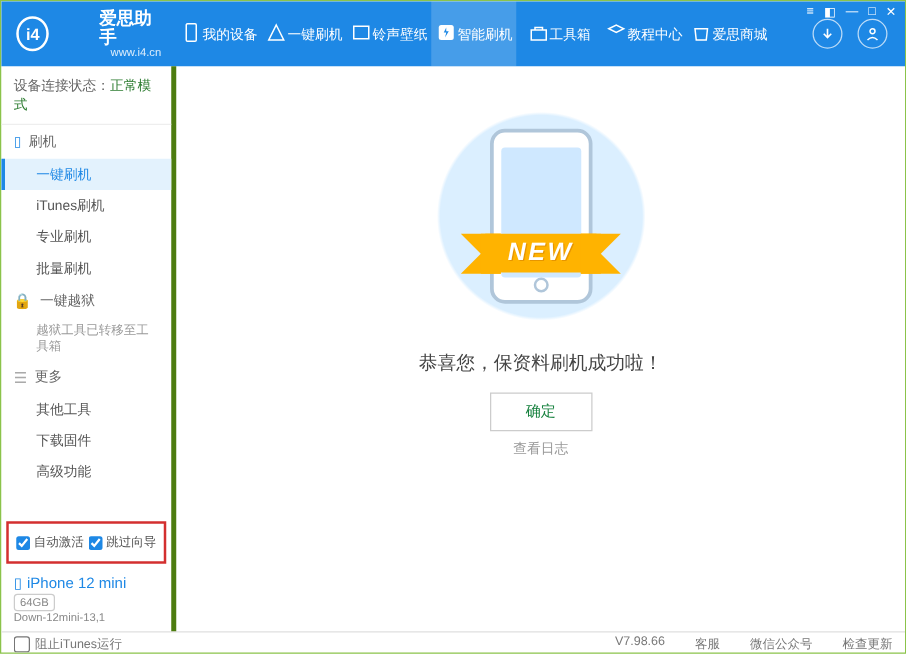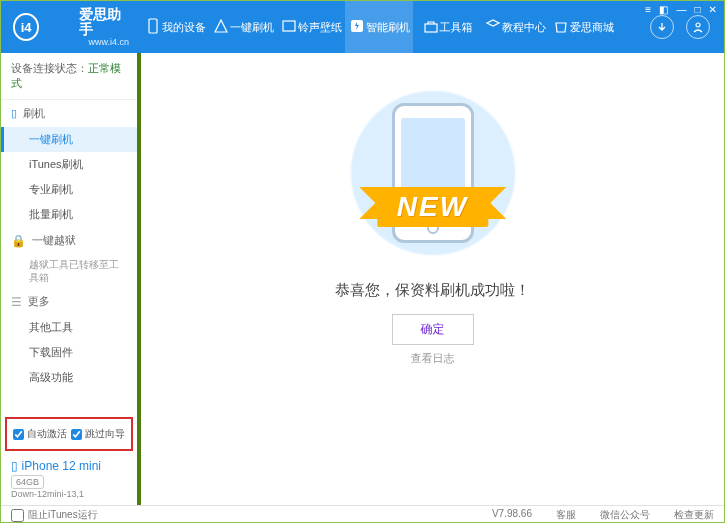--- a/index.html
+++ b/index.html
@@ -29,26 +29,26 @@
 .checkbox-row input { accent-color: #1e88e5; width: 11px; height: 11px; }
 .device { padding: 6px 10px; }
 .device-name { color: #1e88e5; font-size: 12px; display: flex; align-items: center; gap: 4px; }
 .device-badge { border: 1px solid #ccc; border-radius: 3px; font-size: 9px; padding: 1px 4px; color: #888; display: inline-block; margin-top: 2px; }
 .device-model { font-size: 9px; color: #888; }
 .main { flex: 1; display: flex; flex-direction: column; align-items: center; padding-top: 30px; }
 .illus { width: 200px; height: 180px; background: radial-gradient(circle at center, #dbefff 60%, transparent 62%); display: flex; align-items: center; justify-content: center; position: relative; }
 .phone { width: 82px; height: 140px; background: #fff; border: 3px solid #b0c6da; border-radius: 12px; position: relative; }
 .phone::before { content: ""; position: absolute; top: 12px; left: 6px; right: 6px; bottom: 18px; background: #cfe8ff; border-radius: 3px; }
 .phone::after { content: ""; position: absolute; bottom: 6px; left: 50%; transform: translateX(-50%); width: 8px; height: 8px; border: 2px solid #b0c6da; border-radius: 50%; }
-.ribbon { position: absolute; background: #ffb300; color: #fff; font-weight: 900; font-style: italic; font-size: 28px; letter-spacing: 2px; padding: 4px 20px; top: 58%; left: 50%; transform: translateX(-50%); border-radius: 2px; text-shadow: 1px 1px 0 #e69500; text-align: center; }
+.ribbon { position: absolute; background: #ffb300; color: #fff; font-weight: 900; font-style: italic; font-size: 20px; letter-spacing: 2px; padding: 4px 20px; top: 58%; left: 50%; transform: translateX(-50%); border-radius: 2px; text-shadow: 1px 1px 0 #e69500; text-align: center; }
 .ribbon::before, .ribbon::after { content: ""; position: absolute; top: 0; border: 16px solid #ffb300; }
 .ribbon::before { left: -18px; border-left-color: transparent; }
 .ribbon::after { right: -18px; border-right-color: transparent; }
 .msg { font-size: 15px; color: #444; margin-top: 18px; }
-.ok-btn { margin-top: 14px; padding: 6px 28px; border: 1px solid #ccc; background: #fff; font-size: 12px; cursor: pointer; color: #6d28d9; }
+.ok-btn { margin-top: 14px; padding: 6px 28px; border: 1px solid #ccc; background: #fff; font-size: 12px; cursor: pointer; color: #15803d; }
 .log-link { margin-top: 6px; font-size: 11px; color: #999; cursor: pointer; font-family: Liberation Serif, serif; }
 .footer { height: 19px; border-top: 1px solid #e0e0e0; display: flex; align-items: center; font-size: 10px; color: #777; padding: 0 10px; }
 .footer label { display: flex; align-items: center; gap: 4px; cursor: pointer; }
 .footer-right { margin-left: auto; display: flex; gap: 24px; }
 .footer-right span { cursor: pointer; }
 .sec-icon { color: #aaa; font-size: 12px; }
 .flash-icon { color: #1e88e5; }
 </style>
 </head>
 <body>

